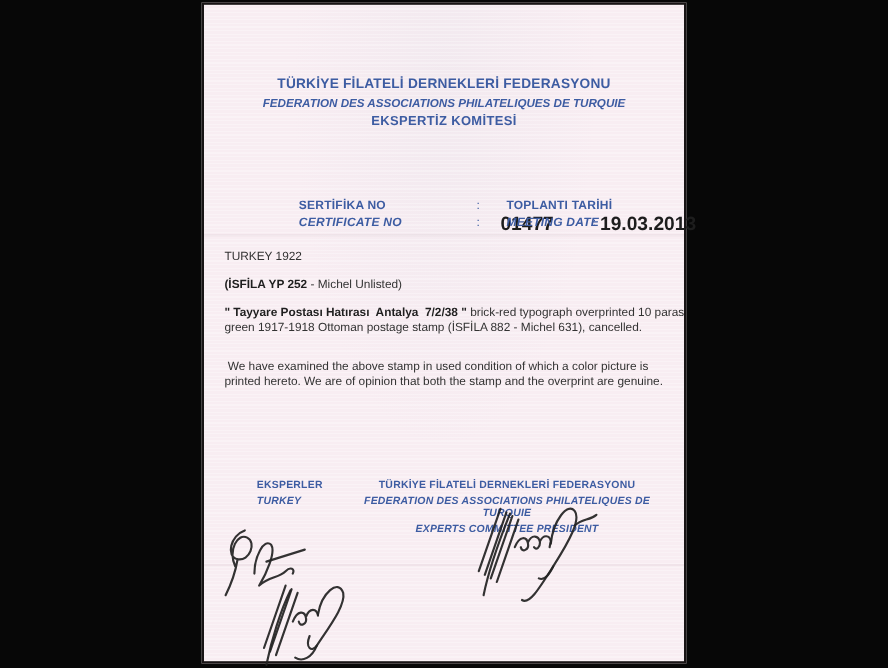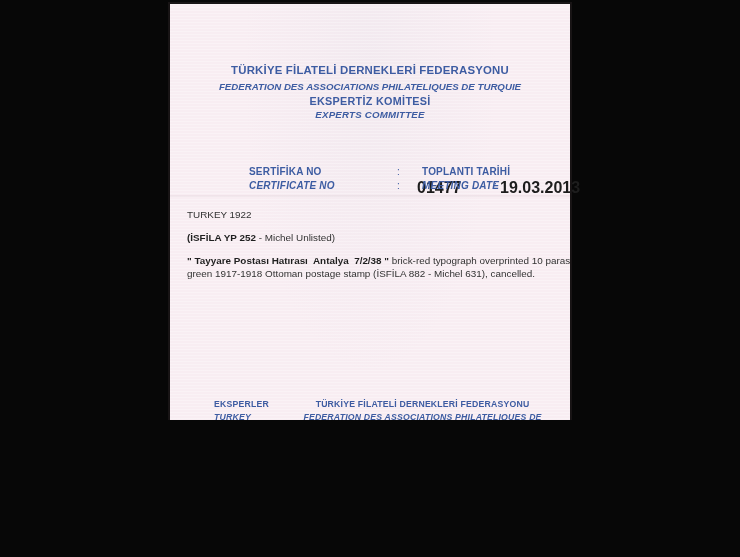--- a/index.html
+++ b/index.html
@@ -1,16 +1,16 @@
 <!DOCTYPE html>
 <html><head>
 <meta charset="utf-8">
 <style>
   html,body{margin:0;padding:0;background:#070707;}
-  .stage{position:relative;width:740px;height:420px;background:#070707;overflow:hidden;
+  .stage{position:relative;width:740px;height:557px;background:#070707;overflow:hidden;
          font-family:"Liberation Sans","DejaVu Sans",sans-serif;}
   .paper{position:absolute;left:168px;top:2px;width:404px;height:551px;box-sizing:border-box;
          background:#f8edf2;border:2px solid #181415;
          background-image:
            repeating-linear-gradient(0deg, rgba(255,255,255,0.28) 0px, rgba(255,255,255,0.28) 1px, rgba(0,0,0,0) 1px, rgba(0,0,0,0) 3px),
            radial-gradient(ellipse at 50% 12%, rgba(190,200,215,0.10), rgba(0,0,0,0) 45%);}
   .abs{position:absolute;}
   .ctr{width:100%;text-align:center;}
   .blue{color:#3d5ca2;}
   .it{font-style:italic;}
@@ -35,21 +35,20 @@
 
 <div class="stage">
   <div class="paper">
 
     <div class="abs crease" style="top:191px"></div>
     <div class="abs crease" style="top:466px"></div>
 
     <div class="abs ctr h1 blue">TÜRKİYE FİLATELİ DERNEKLERİ FEDERASYONU</div>
     <div class="abs ctr h2 blue it">FEDERATION DES ASSOCIATIONS PHILATELIQUES DE TURQUIE</div>
     <div class="abs ctr h3 blue">EKSPERTİZ KOMİTESİ</div>
-    <div class="abs ctr h4 blue it">EXPERTS COMMITTEE</div>
 
     <div class="abs inforow" style="left:79px;top:162px;width:300px">
       <span class="abs lbl blue b" style="left:0">SERTİFİKA NO</span>
       <span class="abs lbl blue" style="left:148px">:</span>
     </div>
     <div class="abs inforow" style="left:79px;top:176px;width:300px">
       <span class="abs lbl blue b it" style="left:0">CERTIFICATE NO</span>
       <span class="abs lbl blue" style="left:148px">:</span>
       <span class="abs val" style="left:168px;top:-1px">01477</span>
     </div>
@@ -62,20 +61,21 @@
       <span class="abs lbl blue" style="left:72px">:</span>
       <span class="abs val" style="left:78px;top:-1px">19.03.2013</span>
     </div>
 
     <div class="abs body-line" style="left:17px;top:205px">TURKEY 1922</div>
 
     <div class="abs body-line" style="left:17px;top:228px"><span class="b" style="color:#1f1f1f">(İSFİLA YP 252</span><span> - Michel Unlisted)</span></div>
 
     <div class="abs para" style="left:17px;top:251px"><span class="b" style="color:#1f1f1f">" Tayyare Postası Hatırası  Antalya  7/2/38 "</span><span> brick-red typograph overprinted 10 paras green 1917-1918 Ottoman postage stamp (İSFİLA 882 - Michel 631), cancelled.</span></div>
 
+    <div class="abs para" style="left:17px;top:296px"> We have examined the above stamp in used condition of which a color picture is printed hereto. We are of opinion that both the stamp and the overprint are genuine.</div>
 
     <div class="abs ftr blue b" style="left:44px;top:383px">EKSPERLER</div>
     <div class="abs ftr blue b it" style="left:44px;top:396px">TURKEY</div>
 
     <div class="abs ftr blue b fedblk" style="top:383px">TÜRKİYE FİLATELİ DERNEKLERİ FEDERASYONU</div>
     <div class="abs ftr blue b it fedblk" style="top:396px">FEDERATION DES ASSOCIATIONS PHILATELIQUES DE TURQUIE</div>
     <div class="abs ftr blue b it fedblk" style="top:419px">EXPERTS COMMITTEE PRESIDENT</div>
 
     <svg class="sig abs" style="left:12px;top:430px" width="150" height="123" viewBox="0 0 150 123">
       <path d="M14,38 C8,24 16,10 24,14 C32,18 26,34 16,32 C6,30 10,12 22,8 M16,32 C14,44 10,54 6,62"></path>

